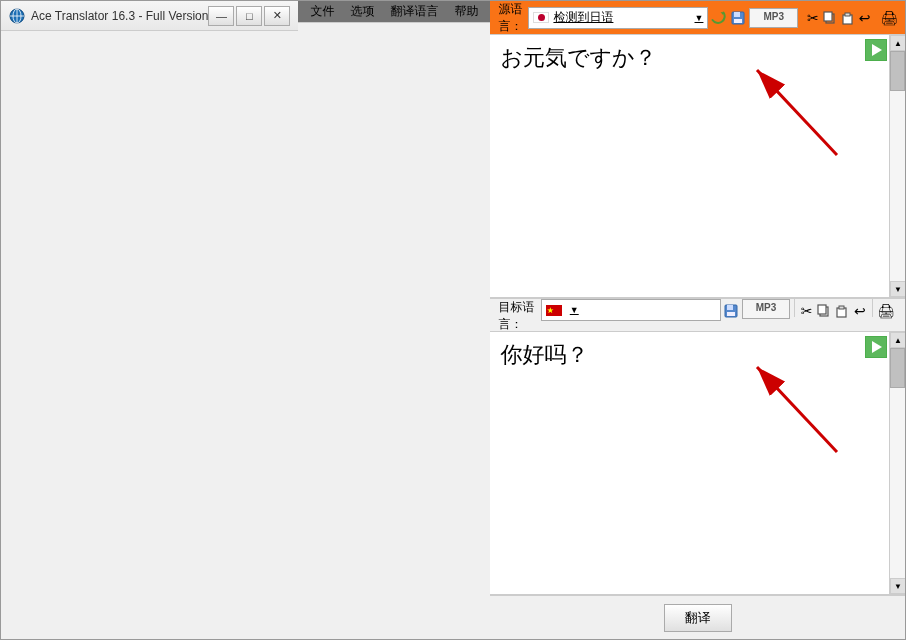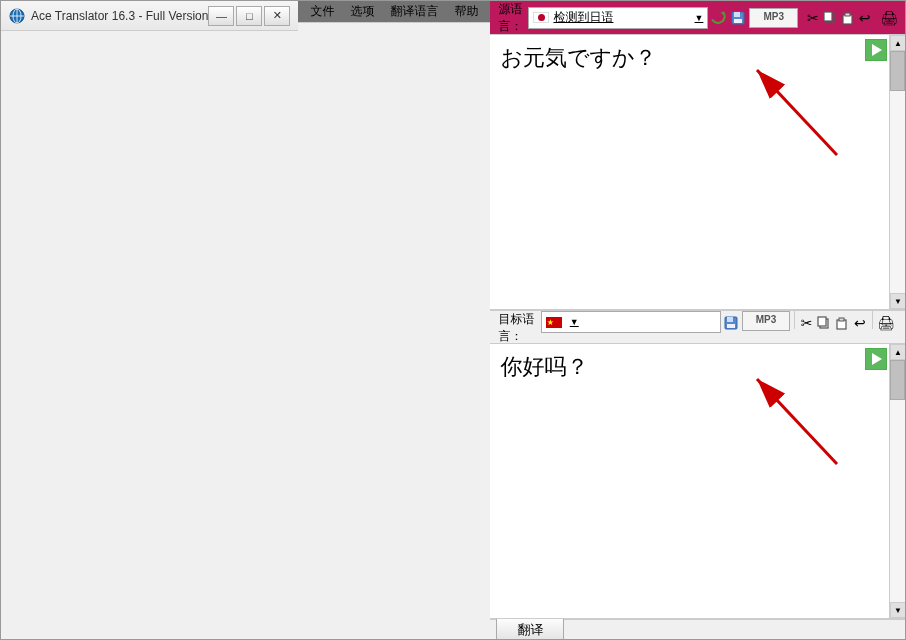--- a/index.html
+++ b/index.html
@@ -74,21 +74,21 @@
     .menu-item {
       padding: 2px 8px;
       font-size: 12px;
       color: #000;
       cursor: pointer;
     }
 
     
     .source-toolbar {
       height: 34px;
-      background: #be185d;
+      background: #f97316;
       border-bottom: 1px solid #ccc;
       display: flex;
       align-items: center;
       padding: 0 8px;
       flex-shrink: 0;
     }
     .lang-label {
       font-size: 12px;
       color: #000;
       margin-right: 6px;
@@ -227,26 +227,26 @@
       border-bottom: 1px solid #ccc;
       border-top: 1px solid #ccc;
       display: flex;
       align-items: flex-start;
       padding: 0 8px;
       flex-shrink: 0;
     }
 
     
     .bottom-bar {
-      height: 20px;
+      height: 44px;
       background: #f0f0f0;
       border-top: 1px solid #ccc;
       display: flex;
       align-items: center;
-      justify-content: flex-start;
+      justify-content: center;
       padding: 0 6px;
       flex-shrink: 0;
     }
     .translate-btn {
       padding: 4px 20px;
       background: linear-gradient(to bottom, #fff, #e0e0e0);
       border: 1px solid #aaa;
       font-size: 13px;
       cursor: pointer;
       font-family: "Microsoft YaHei", sans-serif;

